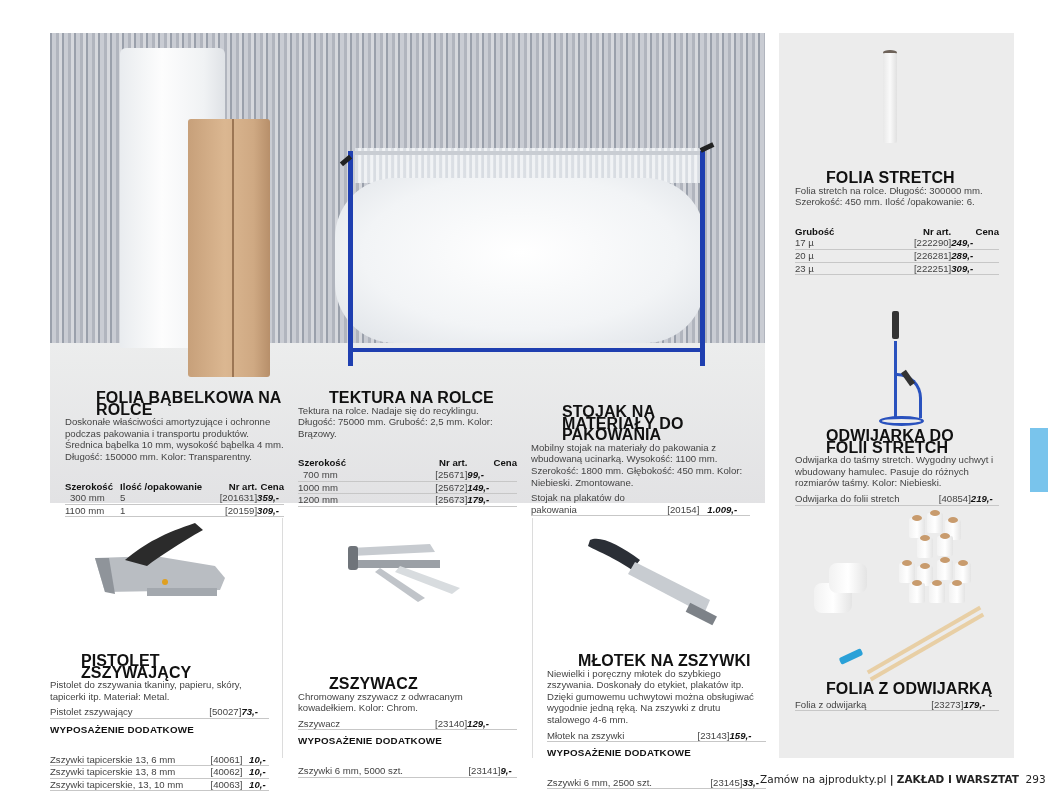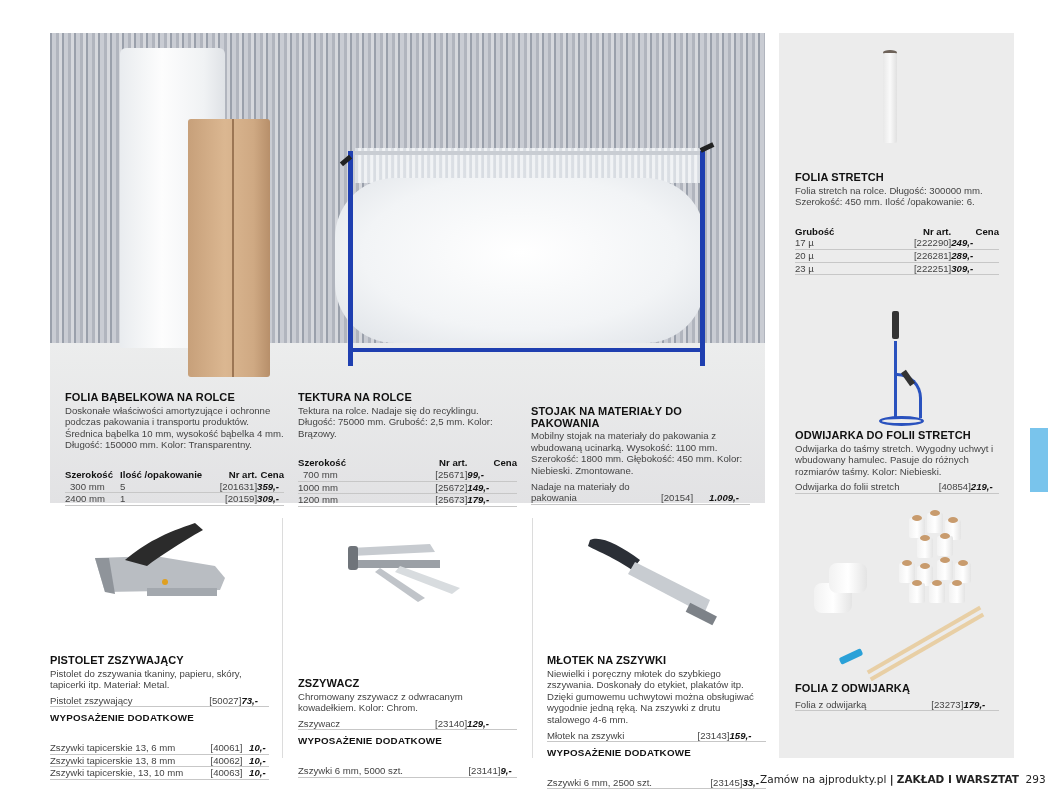--- a/index.html
+++ b/index.html
@@ -20,21 +20,21 @@
   .stand-sheet { position: absolute; left: 305px; top: 115px; width: 345px; height: 35px; background: repeating-linear-gradient(90deg, #dfe3e8 0 3px, #f4f6f8 3px 6px); opacity: .9; }
   .stand-frame-l { position: absolute; left: 298px; top: 118px; width: 5px; height: 215px; background: #1f3fb0; }
   .stand-frame-r { position: absolute; left: 650px; top: 118px; width: 5px; height: 215px; background: #1f3fb0; }
   .stand-bar-top { position: absolute; left: 298px; top: 118px; width: 357px; height: 4px; background: #c9cdd3; }
   .stand-bar-bot { position: absolute; left: 298px; top: 315px; width: 357px; height: 4px; background: #1f3fb0; }
   .stand-handle-l { position: absolute; left: 290px; top: 125px; width: 12px; height: 5px; background: #222; transform: rotate(-40deg); }
   .stand-handle-r { position: absolute; left: 650px; top: 112px; width: 14px; height: 5px; background: #222; transform: rotate(-25deg); }
 
   
   .block { position: absolute; font-size: 9.6px; line-height: 11.6px; color: #333; }
-  .title { font-weight: bold; font-size: 11px; letter-spacing: .1px; color: #111; margin-bottom: 1px; }
+  .title { font-weight: bold; font-size: 16px; letter-spacing: .1px; color: #111; margin-bottom: 1px; margin-left: 31px; }
   .desc { color: #444; }
   .tbl { width: 100%; border-collapse: collapse; margin-top: 18px; }
   .tbl th { font-weight: bold; text-align: left; color: #111; padding: 0; font-size: 9.6px; }
   .tbl td { padding: 0; border-bottom: 1px solid #c7c7c7; color: #444; font-size: 9.6px; line-height: 11.6px; }
   .tbl .r { text-align: right; }
   .tbl .price { font-weight: bold; font-style: italic; color: #111; text-align: left; }
   .subhead { font-weight: bold; font-size: 9.8px; color: #111; margin-top: 5px; margin-bottom: 2px; letter-spacing: .2px; }
 
   
   .right-col { left: 779px; top: 33px; width: 235px; height: 725px; background: #ececec; }
@@ -92,21 +92,21 @@
       <th class="r">Nr art.</th>
       <th class="r">Cena</th>
     </tr>
     <tr>
       <td style="padding-left:5px">300 mm</td>
       <td>5</td>
       <td class="r">[201631]</td>
       <td class="price">359,-</td>
     </tr>
     <tr>
-      <td>2400 mm</td>
+      <td>1100 mm</td>
       <td>1</td>
       <td class="r">[20159]</td>
       <td class="price">309,-</td>
     </tr>
   </tbody>
     </table>
 </div>
 
 <div class="block" style="left:298px; top:392px; width:219px;">
   <div class="title">TEKTURA NA ROLCE</div>
@@ -136,28 +136,28 @@
   </tbody>
     </table>
 </div>
 
 <div class="block" style="left:531px; top:406px; width:219px;">
   <div class="title">STOJAK NA MATERIAŁY DO PAKOWANIA</div>
   <div class="desc">Mobilny stojak na materiały do pakowania z wbudowaną ucinarką. Wysokość: 1100 mm. Szerokość: 1800 mm. Głębokość: 450 mm. Kolor: Niebieski. Zmontowane.</div>
   <table class="tbl" style="margin-top:4px">
     <tbody>
         <tr>
-      <td style="border-bottom:none">Nadaje na materiały do</td>
+      <td style="border-bottom:none">Stojak na plakatów do</td>
       <td style="border-bottom:none"></td>
           <td style="border-bottom:none"></td>
     </tr>
     <tr>
       <td>pakowania</td>
       <td class="r">[20154]</td>
-      <td class="price" style="padding-left:16px">1.009,-</td>
+      <td class="price" style="padding-left:8px">1.009,-</td>
     </tr>
   </tbody>
     </table>
 </div>
 
 <div class="abs right-col">
   <div class="stretch-cap"></div>
   <div class="stretch-roll"></div>
   <div class="disp-grip"></div>
   <div class="disp-pole"></div>

